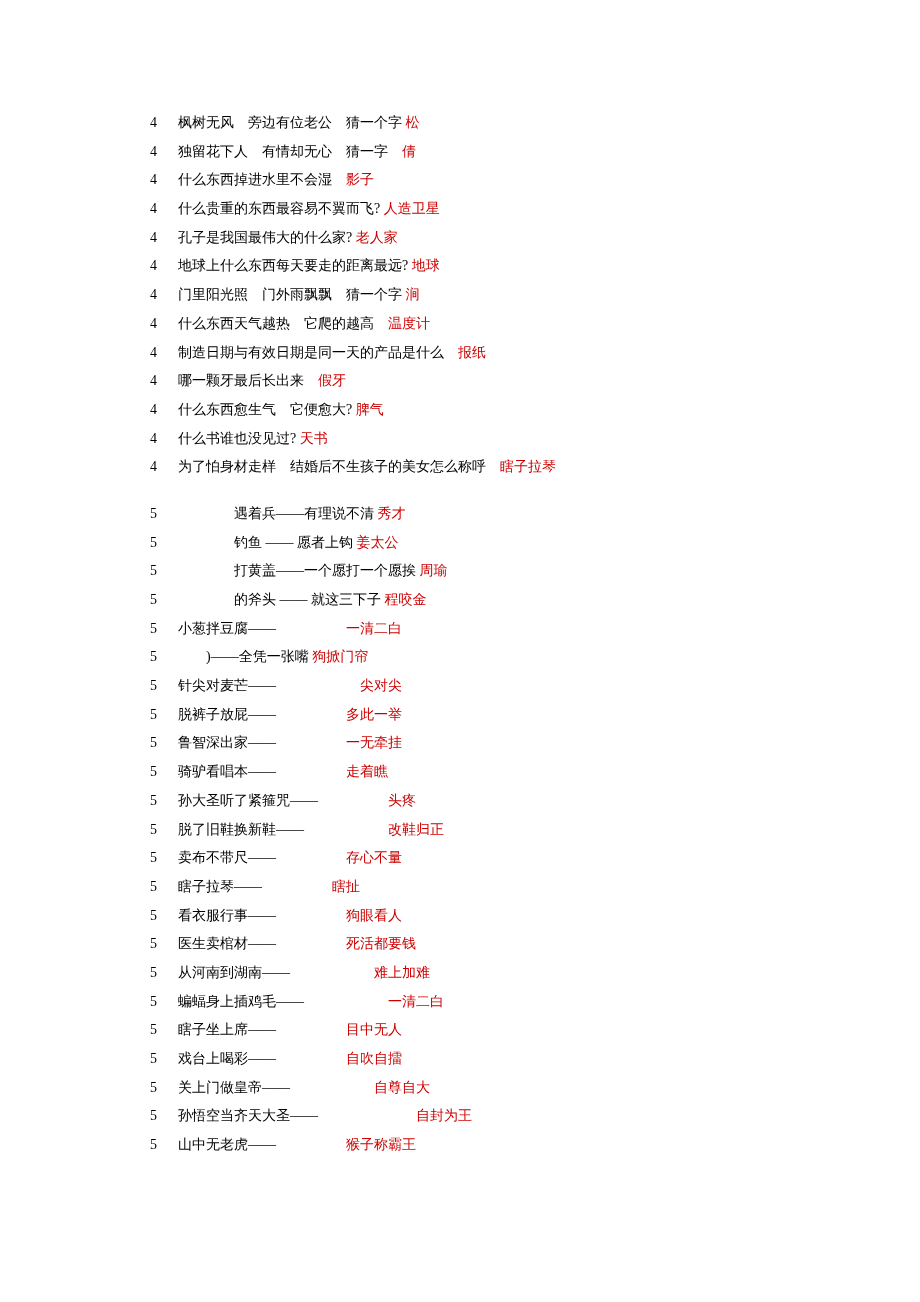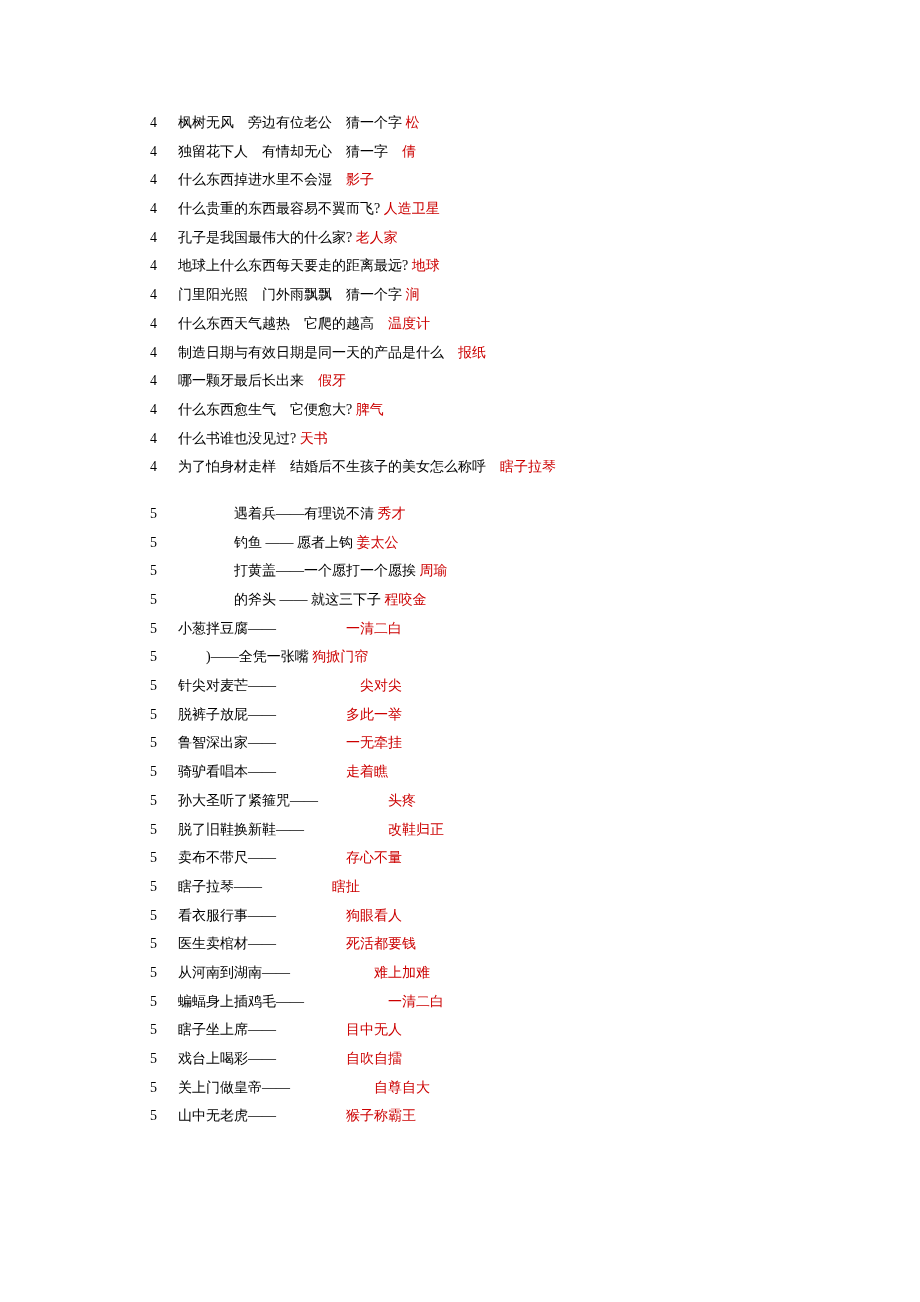--- a/index.html
+++ b/index.html
@@ -62,14 +62,15 @@
     <div class="line"><span class="num">5</span><span class="q">脱了旧鞋换新鞋——　　　　　　</span><span class="a">改鞋归正</span></div>
     <div class="line"><span class="num">5</span><span class="q">卖布不带尺——　　　　　</span><span class="a">存心不量</span></div>
     <div class="line"><span class="num">5</span><span class="q">瞎子拉琴——　　　　　</span><span class="a">瞎扯</span></div>
     <div class="line"><span class="num">5</span><span class="q">看衣服行事——　　　　　</span><span class="a">狗眼看人</span></div>
     <div class="line"><span class="num">5</span><span class="q">医生卖棺材——　　　　　</span><span class="a">死活都要钱</span></div>
     <div class="line"><span class="num">5</span><span class="q">从河南到湖南——　　　　　　</span><span class="a">难上加难</span></div>
     <div class="line"><span class="num">5</span><span class="q">蝙蝠身上插鸡毛——　　　　　　</span><span class="a">一清二白</span></div>
     <div class="line"><span class="num">5</span><span class="q">瞎子坐上席——　　　　　</span><span class="a">目中无人</span></div>
     <div class="line"><span class="num">5</span><span class="q">戏台上喝彩——　　　　　</span><span class="a">自吹自擂</span></div>
     <div class="line"><span class="num">5</span><span class="q">关上门做皇帝——　　　　　　</span><span class="a">自尊自大</span></div>
+    <div class="line"><span class="num">5</span><span class="q">孙悟空当齐天大圣——　　　　　　　</span><span class="a">自封为王</span></div>
     <div class="line"><span class="num">5</span><span class="q">山中无老虎——　　　　　</span><span class="a">猴子称霸王</span></div>
   </div>
 
 </body></html>

